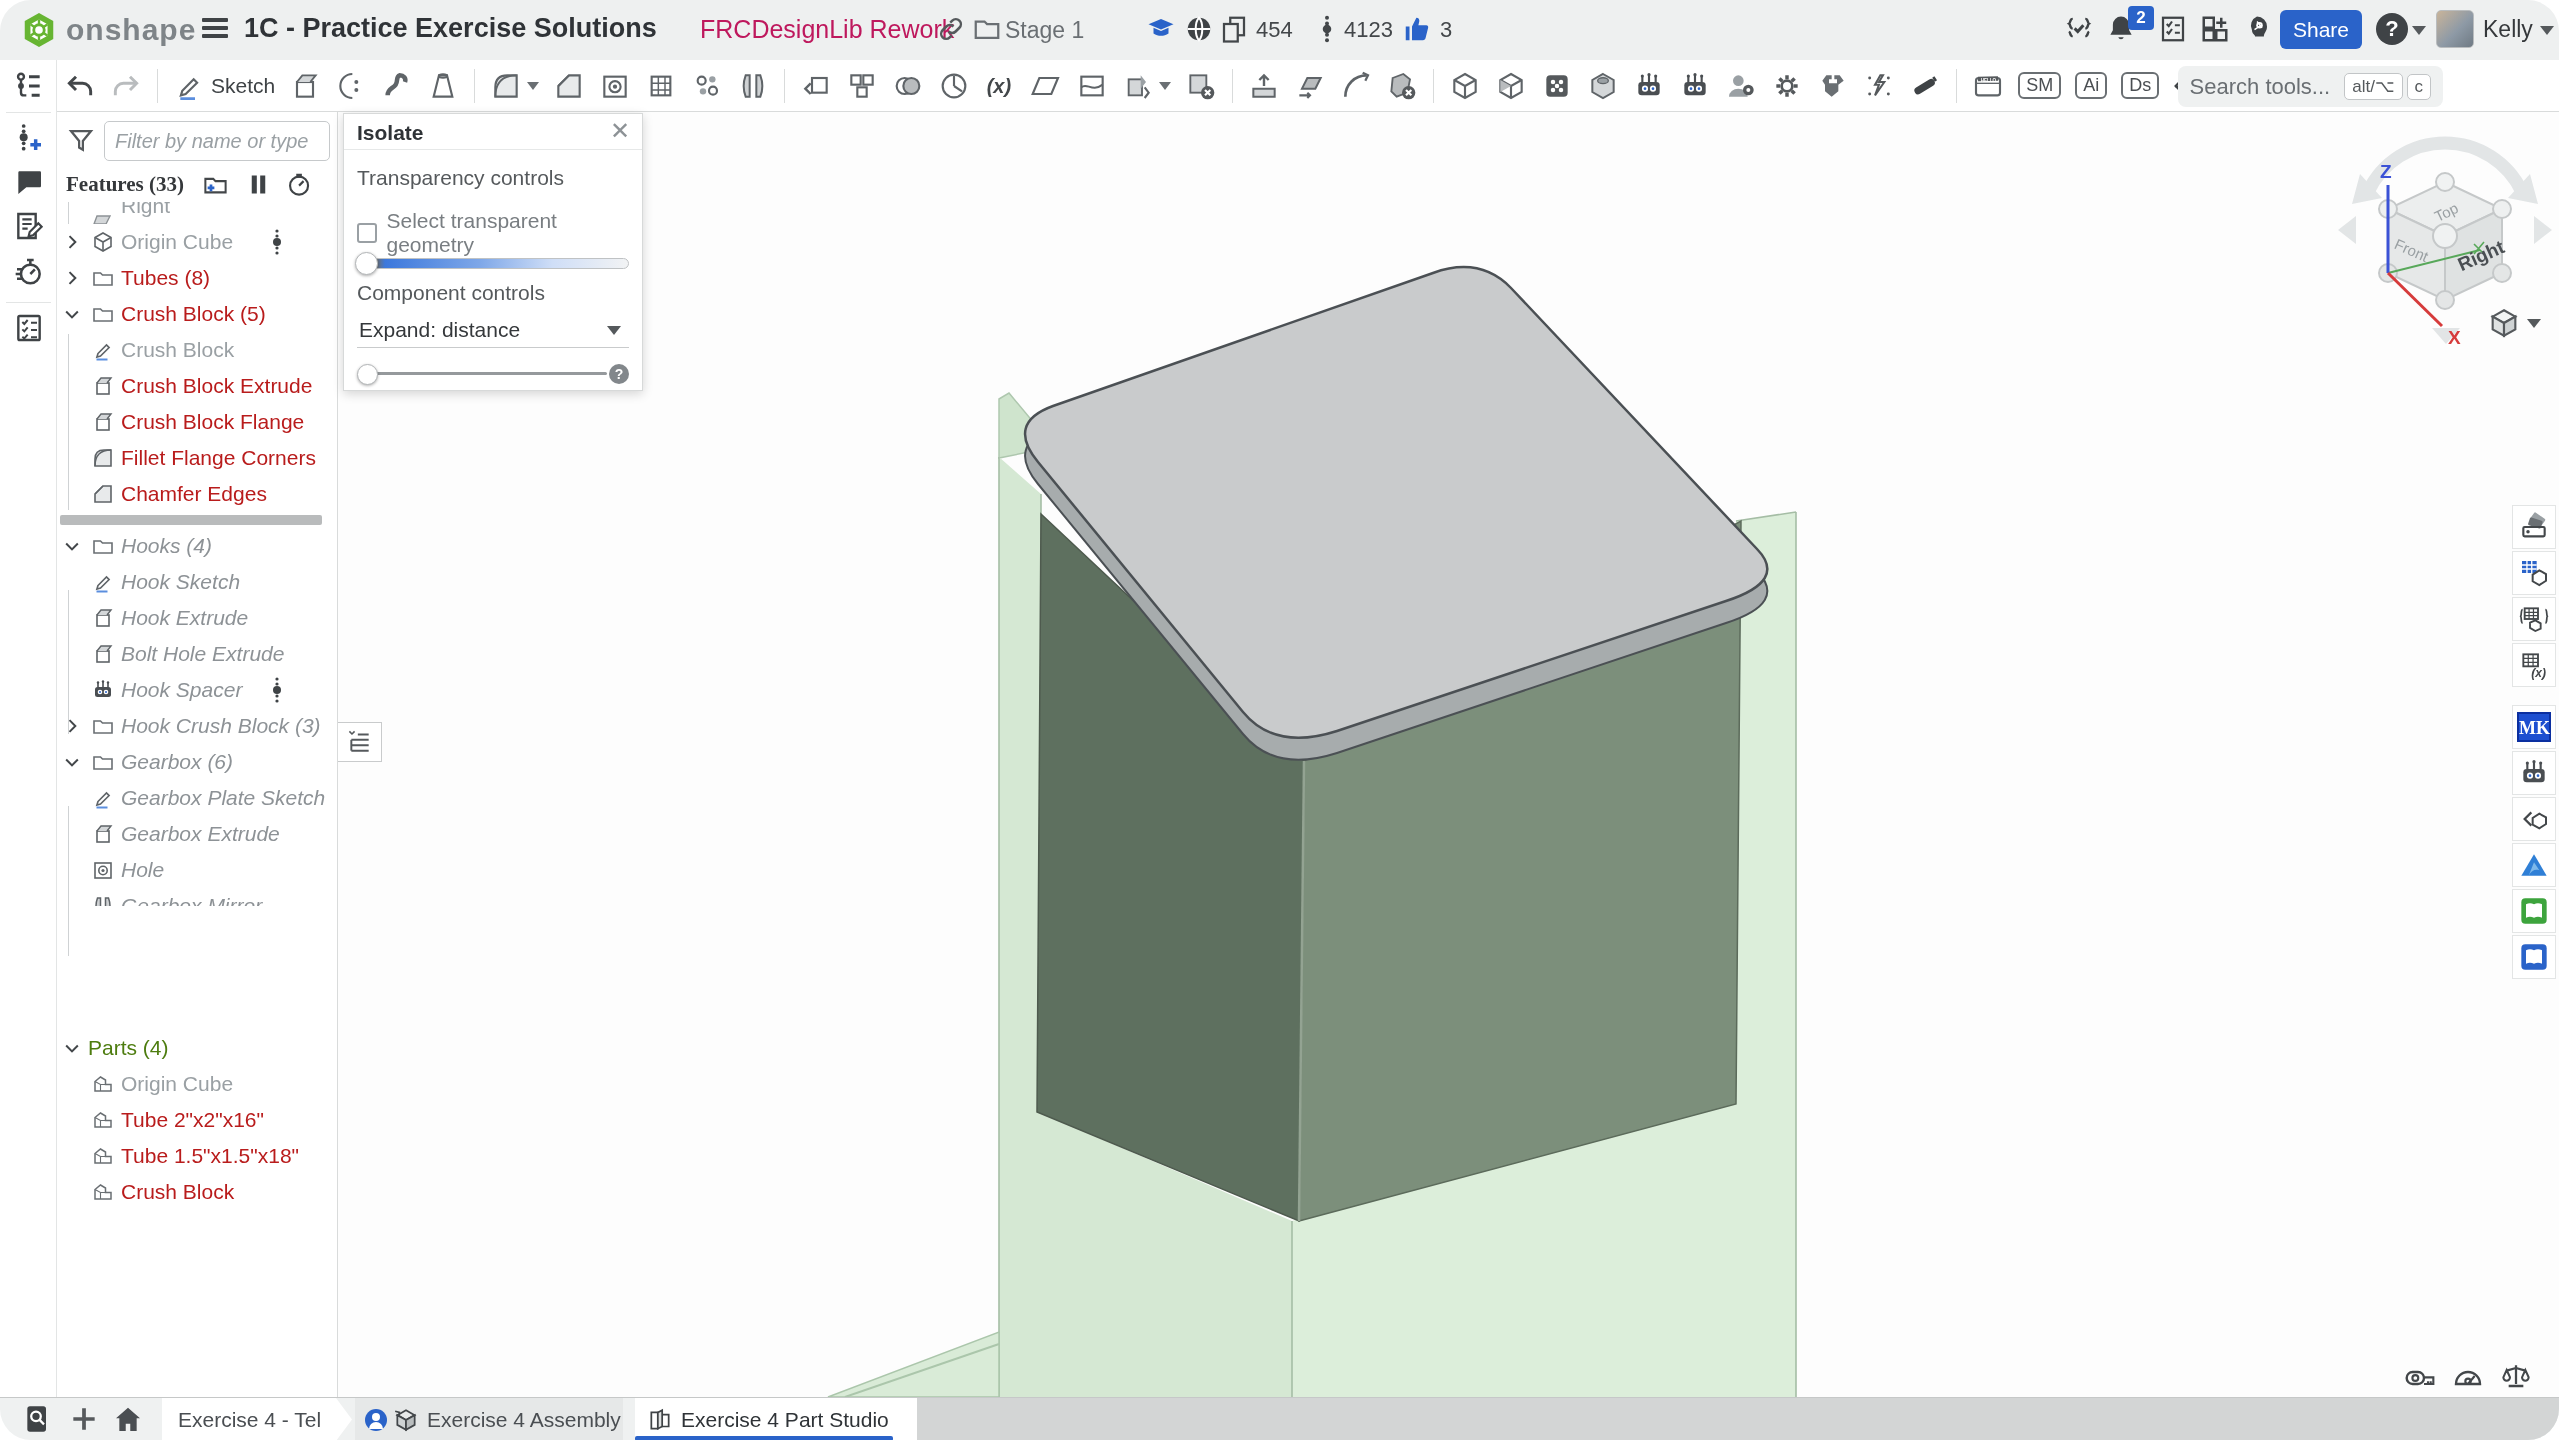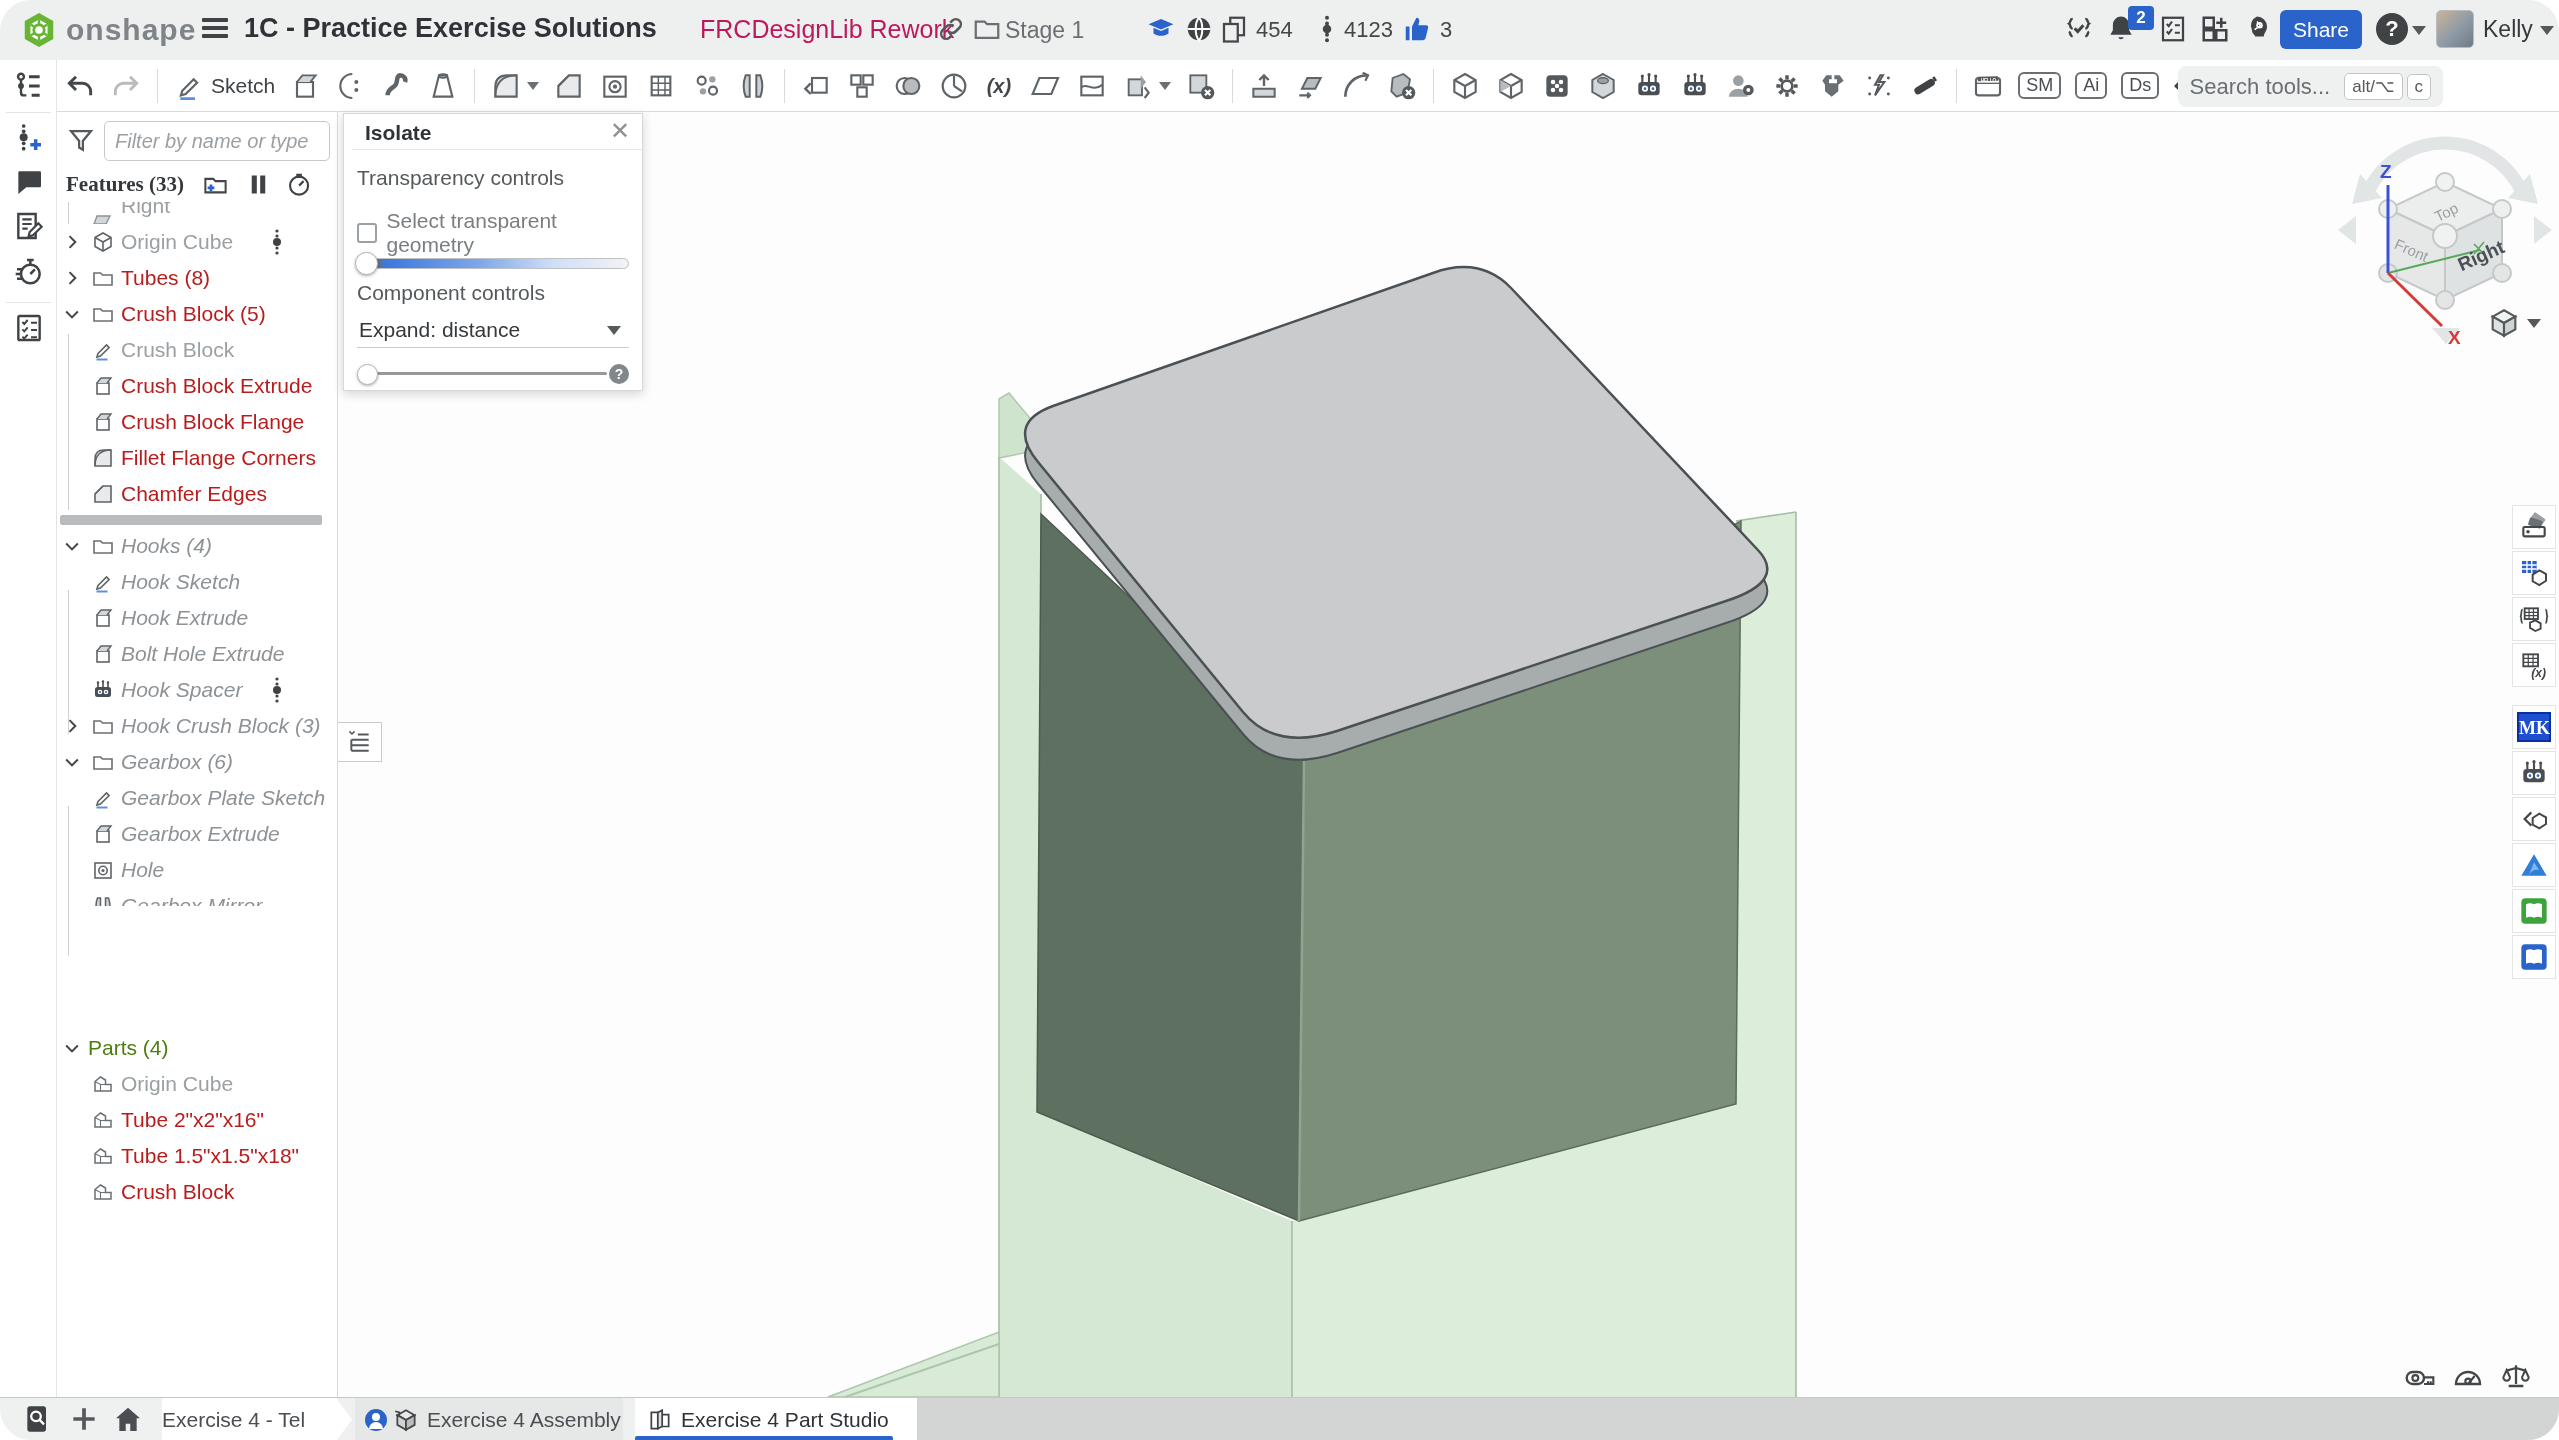--- a/index.html
+++ b/index.html
@@ -78,21 +78,21 @@
 
   
   .viewport { position:absolute; left:338px; top:112px; width:2221px; height:1285px; background:#fdfdfd; overflow:hidden; }
   .model-svg { position:absolute; left:-338px; top:-112px; width:2559px; height:1440px; pointer-events:none; }
 
   .flyout-handle { position:absolute; left:338px; top:722px; width:44px; height:40px; background:#fff; border:1px solid #c9cbcc;
                    border-left:none; z-index:8; cursor:pointer; display:flex; align-items:center; justify-content:center; }
 
   
   .isolate-dialog { position:absolute; left:343px; top:113px; width:300px; height:278px; background:#ffffff;
-                    border:1px solid #d7d9d9; box-shadow:0 3px 10px rgba(0,0,0,0.16); z-index:20;padding-left:8px; }
+                    border:1px solid #d7d9d9; box-shadow:0 3px 10px rgba(0,0,0,0.16); z-index:20; }
   .iso-title-row { position:relative; height:36px; border-bottom:1px solid #e6e8e8; }
   .iso-title { position:absolute; left:13px; top:7px; font-size:21px; font-weight:700; color:#2f3337; }
   .iso-close { position:absolute; right:10px; top:5px; width:24px; height:24px; cursor:pointer; color:#8d9296; font-size:24px; line-height:24px; text-align:center; }
   .iso-sec { position:absolute; left:13px; font-size:21px; font-weight:400; color:#55595c; }
   .iso-check-row { position:absolute; left:13px; top:95px; display:flex; align-items:center; cursor:pointer; }
   .iso-checkbox { width:20px; height:20px; border:2px solid #9aa0a4; border-radius:3px; background:#fff; }
   .iso-check-label { font-size:21px; color:#797e82; margin-left:10px; }
   .slider1 { position:absolute; left:13px; top:137px; width:272px; height:24px; }
   .slider1 .track { position:absolute; left:0; top:7px; width:272px; height:11px; border-radius:6px; border:1px solid #bfc2c4;
     background:linear-gradient(90deg,#63676a 0%,#6b6f72 7%,#3c78dc 10%,#7ea7e8 45%,#cfdef7 72%,#f2f3f4 100%); }
@@ -123,21 +123,21 @@
 
   
   .measure-bar { position:absolute; left:2404px; top:1360px; display:flex; gap:16px; }
   .measure-bar svg { width:32px; height:32px; cursor:pointer; }
 
   
   .tab-bar { position:absolute; left:0; top:1397px; width:2559px; height:43px; background:#eff1f1; border-top:1px solid #c6c8c8; }
   .tab-bar .gray-right { position:absolute; left:905px; top:0; width:1654px; height:43px; background:#d3d5d5; }
   .tb-ic { position:absolute; top:5px; width:32px; height:32px; cursor:pointer; }
   .tab { position:absolute; top:0; height:43px; display:flex; align-items:center; font-size:21px; color:#4a4e52; cursor:pointer; }
-  .tab1 { left:162px; width:190px; background:#fff; clip-path:polygon(0 0, calc(100% - 16px) 0, 100% 50%, calc(100% - 16px) 100%, 0 100%); }
+  .tab1 { left:162px; width:190px; background:#fff; clip-path:polygon(0 0, calc(100% - 16px) 0, 100% 50%, calc(100% - 16px) 100%, 0 100%); padding-left:16px; }
   .tab2 { left:355px; width:268px; background:#e6e8e8; padding-left:10px; }
   .tab3 { left:635px; width:282px; background:#fff; padding-left:12px; color:#2f3337; }
   .tab3-underline { position:absolute; left:635px; top:38px; width:258px; height:5px; background:#2a63c9; border-radius:2px; }
   .tab .t-ic { width:26px; height:26px; margin-right:8px; flex:0 0 auto; }
   .presence { width:22px; height:22px; border-radius:50%; background:#2a63c9; margin-right:6px; position:relative; flex:0 0 auto; }
   .presence:before { content:""; position:absolute; left:7px; top:4px; width:8px; height:8px; border-radius:50%; background:#fff; }
   .presence:after { content:""; position:absolute; left:4px; top:13px; width:14px; height:7px; border-radius:7px 7px 0 0; background:#fff; }
 </style>
 </head>
 <body>

